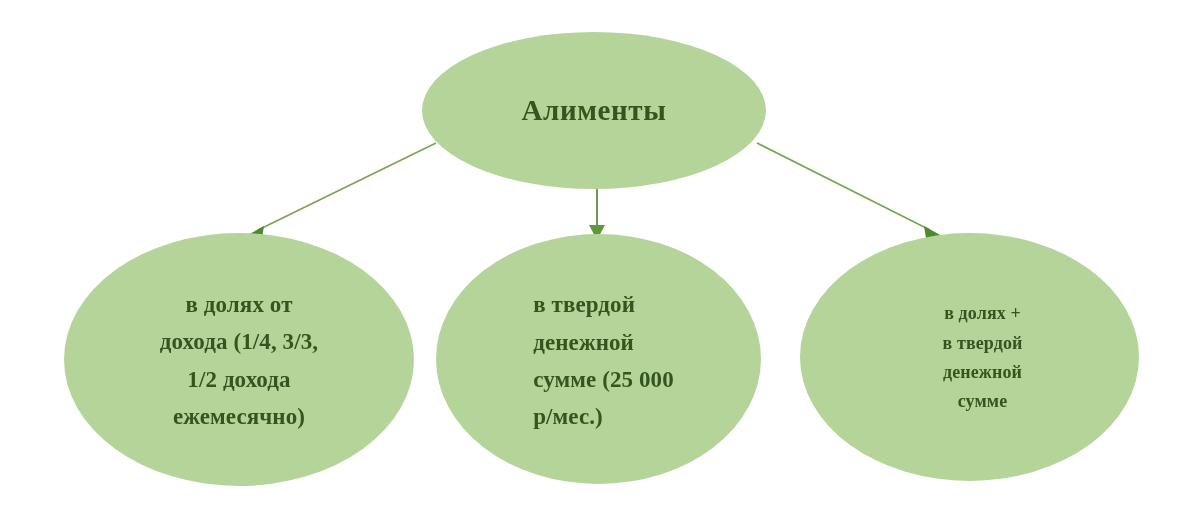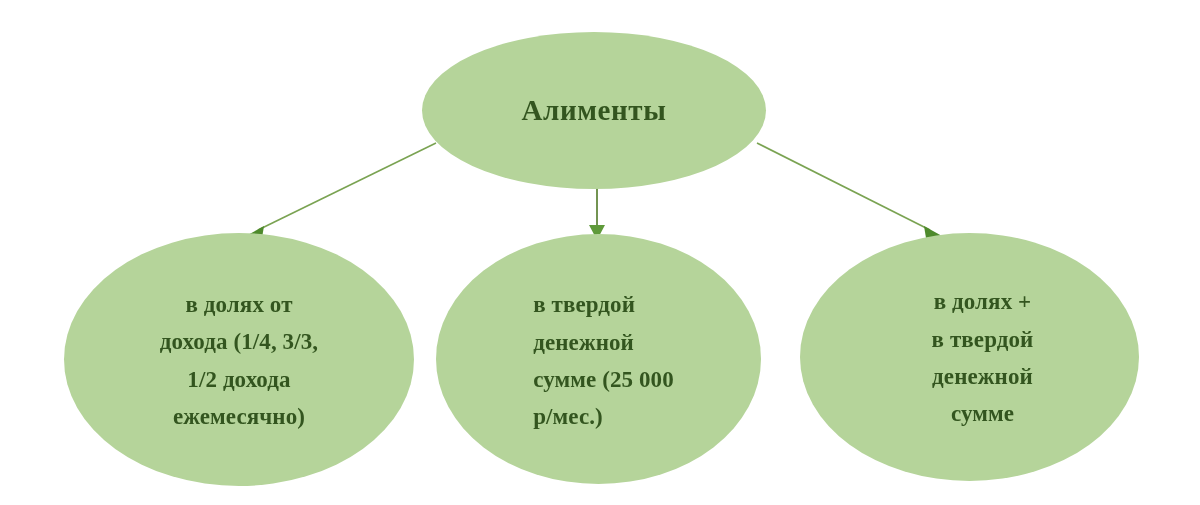--- a/index.html
+++ b/index.html
@@ -83,21 +83,21 @@
   }
 
   
   #node-combined {
     left: 800px;
     top: 233px;
     width: 339px;
     height: 248px;
   }
   #node-combined .node-label {
-    font-size: 23px;
+    font-size: 18px;
     margin-left: 26px;
     margin-top: 2px;
   }
 </style>
 </head>
 <body>
 
 <svg id="diagram-canvas" viewBox="0 0 1200 505" xmlns="http://www.w3.org/2000/svg">
   <g>
     <line x1="436" y1="143" x2="258" y2="230" stroke="#7aa352" stroke-width="1.6"></line>

